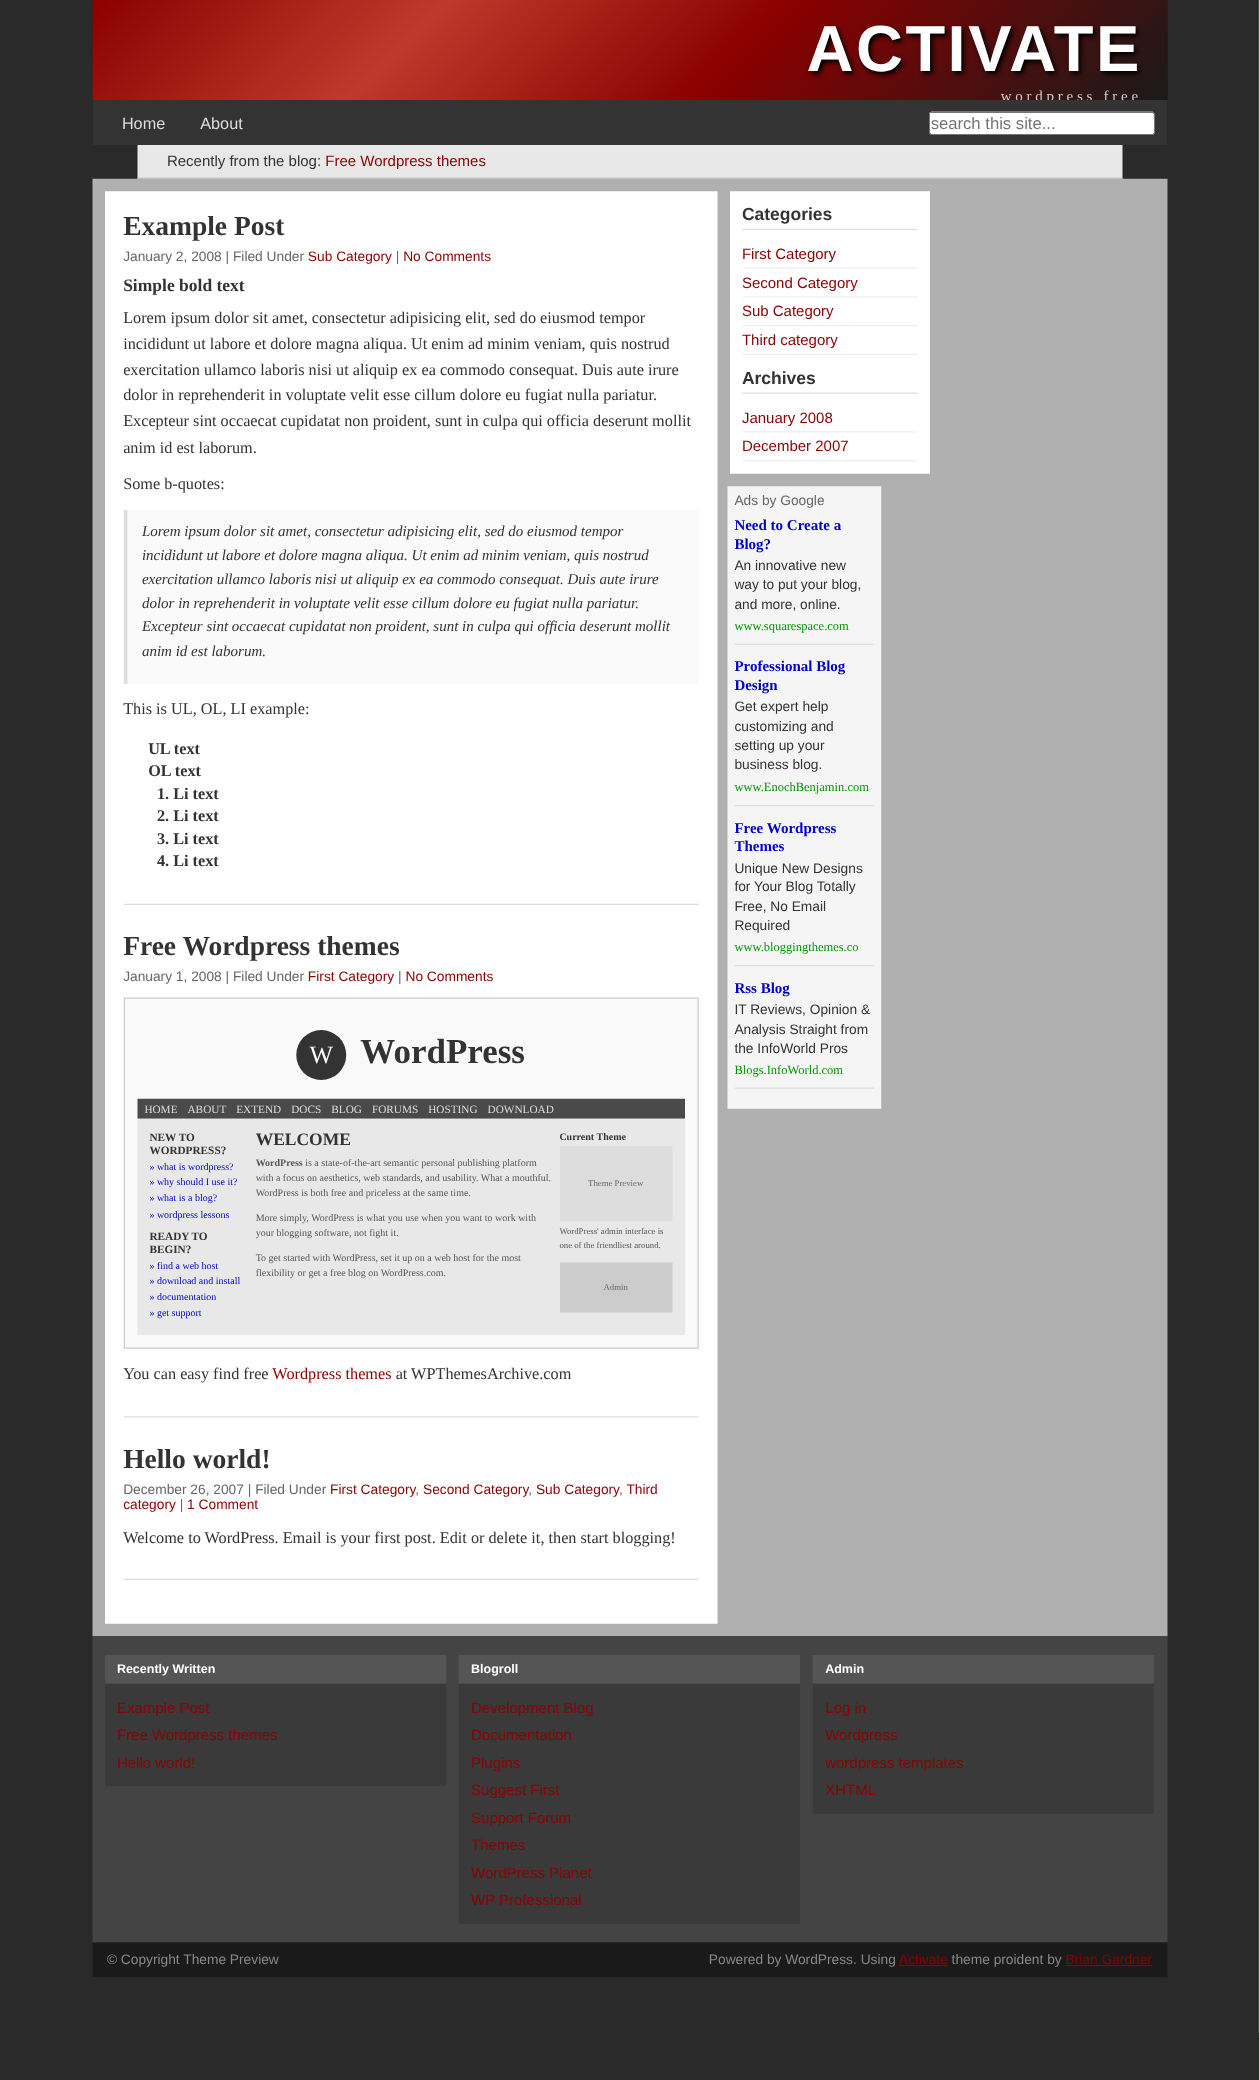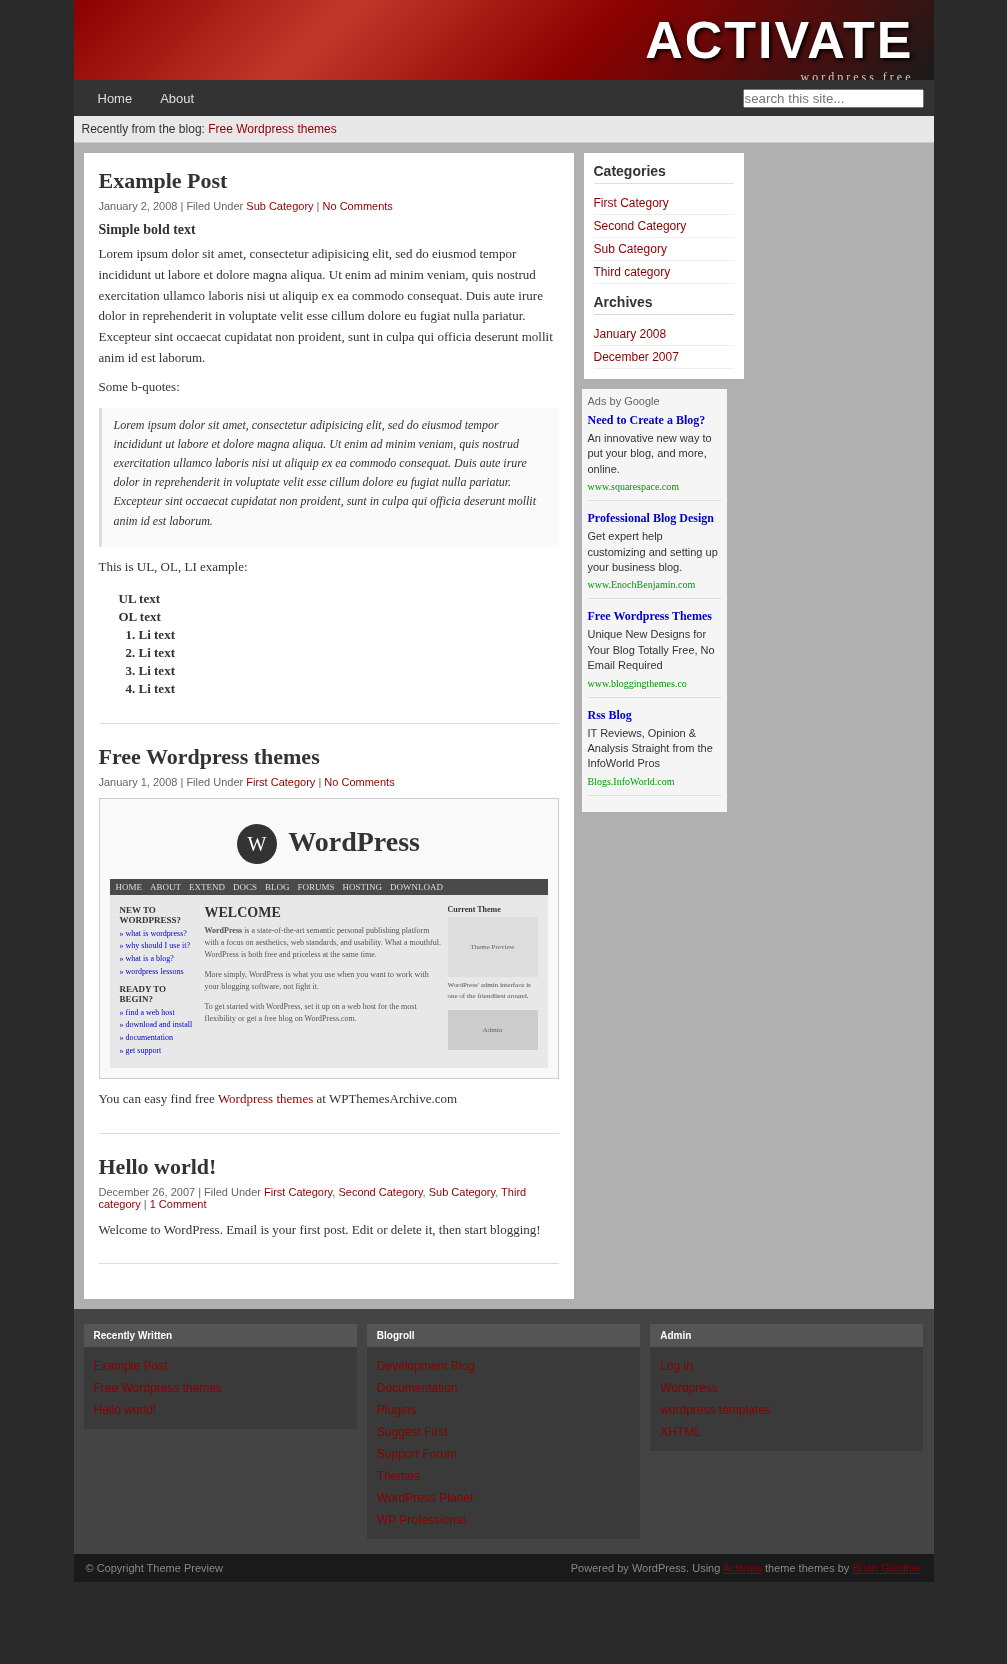--- a/index.html
+++ b/index.html
@@ -12,39 +12,39 @@
     #header-title h1 { font-size: 52px; font-weight: 900; color: #fff; font-family: Arial Black, sans-serif; text-transform: uppercase; letter-spacing: 2px; text-shadow: 2px 2px 4px #000; }
     #header-title p { color: #ccc; font-size: 12px; letter-spacing: 3px; }
 
     
     #nav { background: #333; width: 860px; margin: 0 auto; padding: 0; }
     #nav-inner { display: flex; align-items: center; justify-content: space-between; padding: 0 10px; height: 36px; }
     #nav ul { list-style: none; display: flex; gap: 0; }
     #nav ul li a { color: #ddd; text-decoration: none; padding: 8px 14px; display: block; font-size: 13px; font-family: Arial, sans-serif; }
 
     
-    #recently-bar { background: #e8e8e8; border-bottom: 1px solid #ccc; width: 860px; margin: 0 auto; padding: 6px 8px; font-size: 12px; font-family: Arial, sans-serif; }
+    #recently-bar { background: #e8e8e8; border-bottom: 1px solid #ccc; width: 788px; margin: 0 auto; padding: 6px 24px; font-size: 12px; font-family: Arial, sans-serif; }
     #recently-bar a { color: #8b0000; text-decoration: none; }
 
     
     #wrapper { width: 860px; margin: 0 auto; background: #b0b0b0; display: flex; gap: 0; padding: 10px; }
 
     
     #main { width: 490px; background: #fff; padding: 15px; }
 
     
     #sidebar { width: 160px; margin-left: 10px; }
     #sidebar-section { background: #fff; margin-bottom: 10px; padding: 10px; }
     #sidebar-section h3 { font-size: 14px; font-weight: bold; margin-bottom: 8px; color: #333; font-family: Arial, sans-serif; border-bottom: 1px solid #ddd; padding-bottom: 4px; }
     #sidebar-section ul { list-style: none; }
     #sidebar-section ul li { padding: 3px 0; border-bottom: 1px solid #eee; }
     #sidebar-section ul li a { color: #8b0000; text-decoration: none; font-size: 12px; font-family: Arial, sans-serif; }
 
     
-    #ad-sidebar { width: 145px; margin-left: 8px; background: #f5f5f5; padding: 6px; font-size: 11px; }
+    #ad-sidebar { width: 123px; margin-left: 8px; background: #f5f5f5; padding: 6px; font-size: 11px; }
     #ad-header { font-size: 11px; color: #666; margin-bottom: 6px; font-family: Arial, sans-serif; }
     .ad-item { margin-bottom: 10px; border-bottom: 1px solid #ddd; padding-bottom: 8px; }
     .ad-item a { color: #00c; text-decoration: none; font-weight: bold; font-size: 12px; }
     .ad-item p { color: #333; font-size: 11px; line-height: 1.4; margin: 3px 0; font-family: Arial, sans-serif; }
     .ad-item .ad-url { color: #090; font-size: 10px; }
 
     
     .post { margin-bottom: 20px; border-bottom: 1px solid #ddd; padding-bottom: 15px; }
     .post h2 { font-size: 22px; font-weight: bold; color: #333; margin-bottom: 6px; }
     .post-meta { font-size: 11px; color: #666; margin-bottom: 10px; font-family: Arial, sans-serif; }
@@ -330,16 +330,16 @@
       <li><a href="#">XHTML</a></li>
     </ul>
   </div>
 </div>
 
 <div id="footer-bottom">
   <span>© Copyright Theme Preview</span>
   <span>
     <span>Powered by WordPress. Using </span>
     <a href="#">Activate</a>
-    <span> theme themes by </span>
+    <span> theme proident by </span>
     <a href="#">Brian Gardner</a>
   </span>
 </div>
 
 </body></html>

